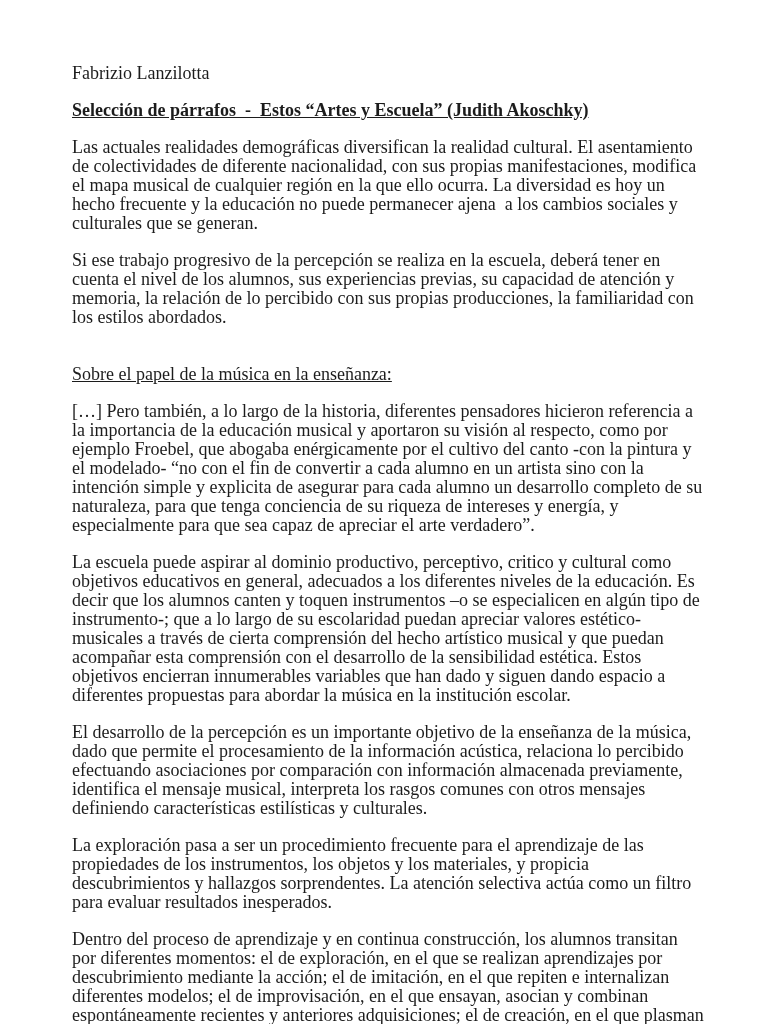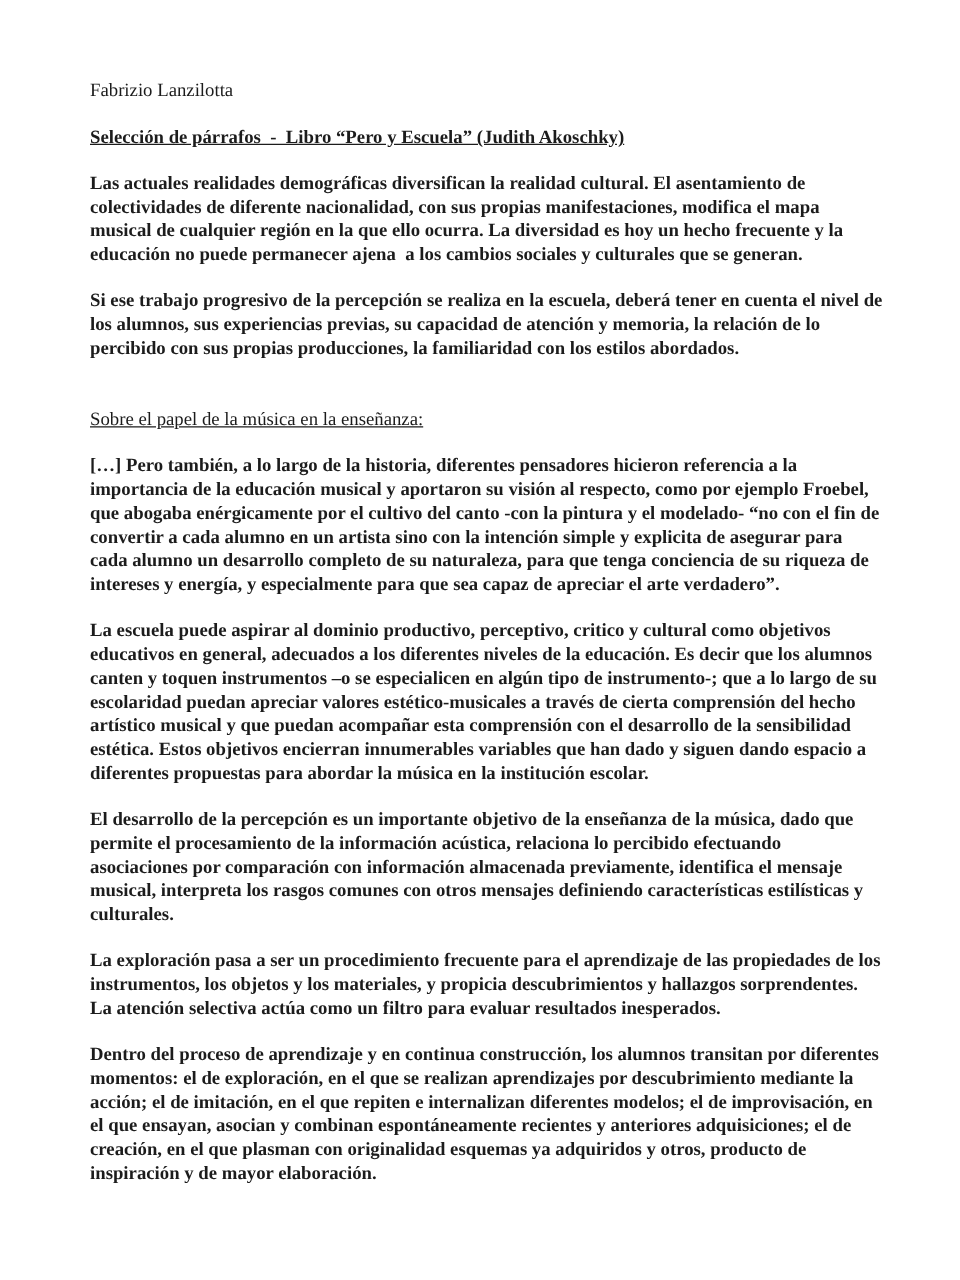--- a/index.html
+++ b/index.html
@@ -8,21 +8,21 @@
     background: #ffffff;
   }
   .page {
     position: relative;
     width: 768px;
     height: 1024px;
     background: #ffffff;
     box-sizing: border-box;
     padding: 64px 62px 0 72px;
     font-family: "Liberation Serif", "DejaVu Serif", serif;
-    font-size: 15px;
+    font-size: 18px;
     line-height: 19px;
     color: #1c1c1c;
     overflow: hidden;
   }
   .author {
     margin: 0 0 18px 0;
     white-space: pre-wrap;
   }
   .doc-title {
     margin: 0 0 18px 0;
@@ -38,30 +38,29 @@
   .section:first-child .section-heading {
     margin-top: 0;
   }
   
   .section:nth-child(2) .section-heading {
     margin-top: 38px;
   }
   .paragraph {
     margin: 0 0 18px 0;
     white-space: pre-wrap;
-    font-weight: bold;
   }
 </style>
 </head>
 <body>
 
 <div class="page">
   <p class="author">Fabrizio Lanzilotta</p>
 
-  <p class="doc-title">Selección de párrafos  -  Libro “Pero y Escuela” (Judith Akoschky)</p>
+  <p class="doc-title">Selección de párrafos  -  Estos “Artes y Escuela” (Judith Akoschky)</p>
 
   <div id="document-body">
       <div class="section">
         <p class="paragraph">Las actuales realidades demográficas diversifican la realidad cultural. El asentamiento de colectividades de diferente nacionalidad, con sus propias manifestaciones, modifica el mapa musical de cualquier región en la que ello ocurra. La diversidad es hoy un hecho frecuente y la educación no puede permanecer ajena  a los cambios sociales y culturales que se generan.</p>
         <p class="paragraph">Si ese trabajo progresivo de la percepción se realiza en la escuela, deberá tener en cuenta el nivel de los alumnos, sus experiencias previas, su capacidad de atención y memoria, la relación de lo percibido con sus propias producciones, la familiaridad con los estilos abordados.</p>
       </div>
       <div class="section">
         <p class="section-heading">Sobre el papel de la música en la enseñanza:</p>
         <p class="paragraph">[…] Pero también, a lo largo de la historia, diferentes pensadores hicieron referencia a la importancia de la educación musical y aportaron su visión al respecto, como por ejemplo Froebel, que abogaba enérgicamente por el cultivo del canto -con la pintura y el modelado- “no con el fin de convertir a cada alumno en un artista sino con la intención simple y explicita de asegurar para cada alumno un desarrollo completo de su naturaleza, para que tenga conciencia de su riqueza de intereses y energía, y especialmente para que sea capaz de apreciar el arte verdadero”.</p>
         <p class="paragraph">La escuela puede aspirar al dominio productivo, perceptivo, critico y cultural como objetivos educativos en general, adecuados a los diferentes niveles de la educación. Es decir que los alumnos canten y toquen instrumentos –o se especialicen en algún tipo de instrumento-; que a lo largo de su escolaridad puedan apreciar valores estético-musicales a través de cierta comprensión del hecho artístico musical y que puedan acompañar esta comprensión con el desarrollo de la sensibilidad estética. Estos objetivos encierran innumerables variables que han dado y siguen dando espacio a diferentes propuestas para abordar la música en la institución escolar.</p>

